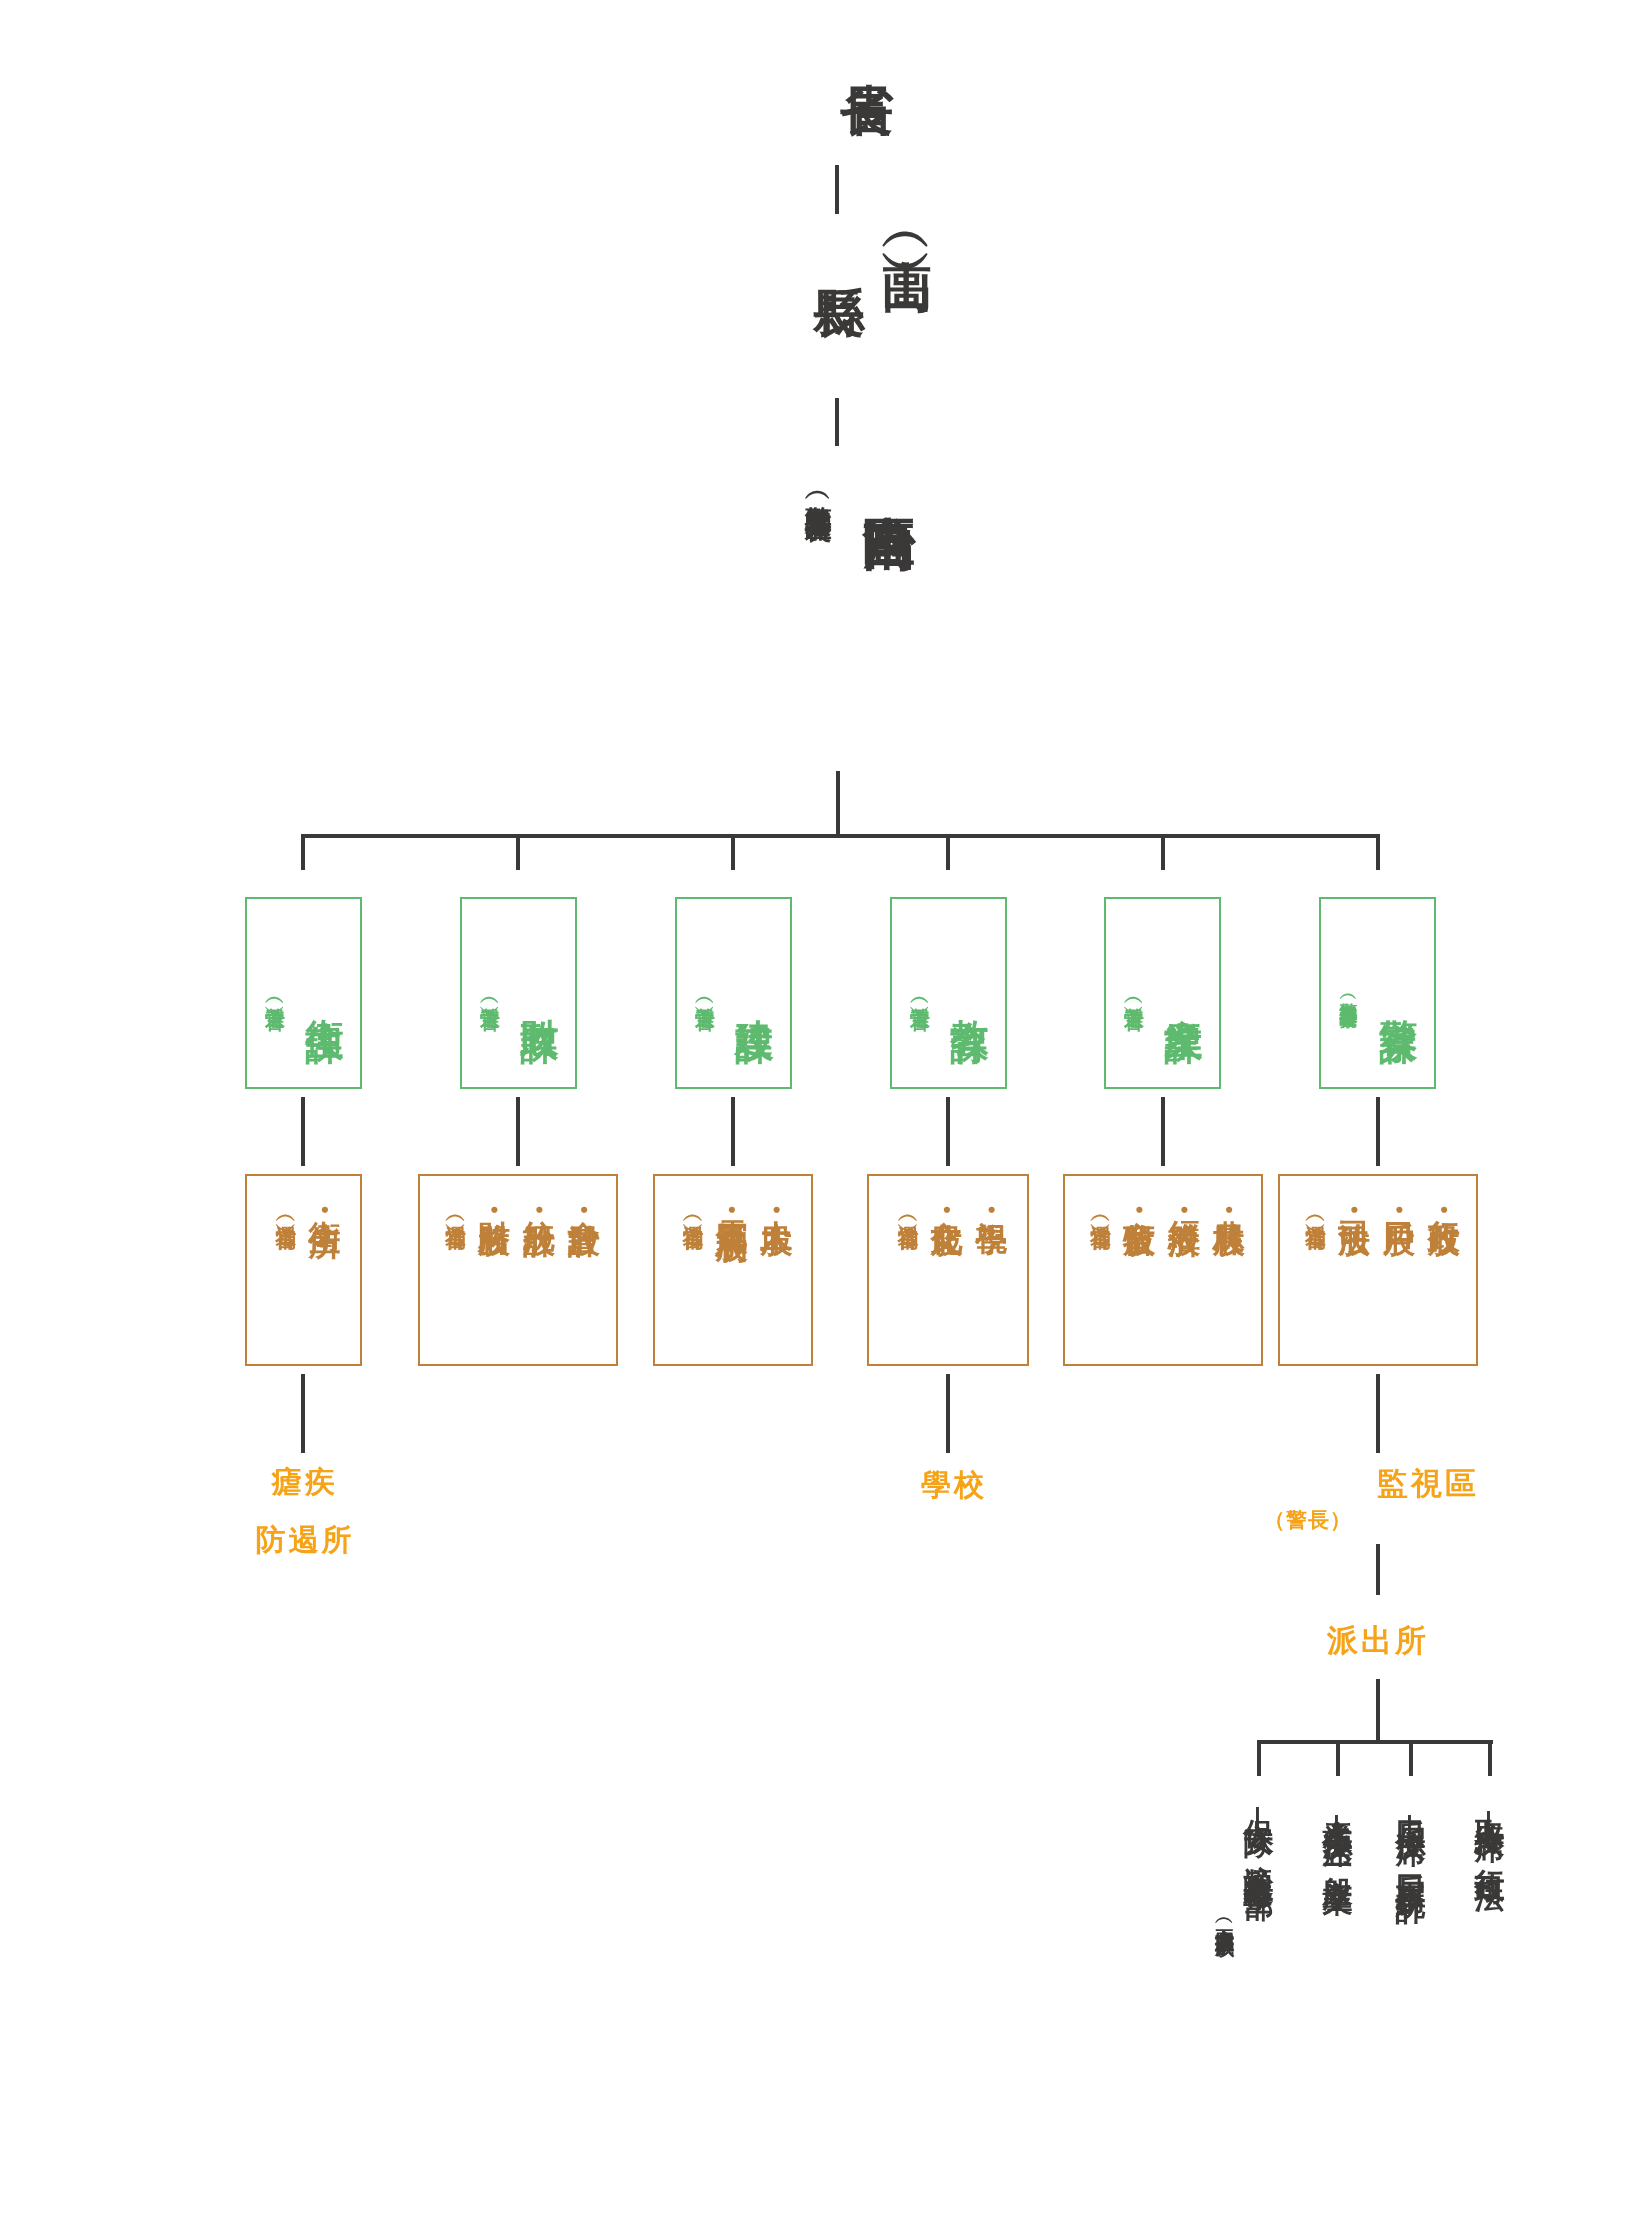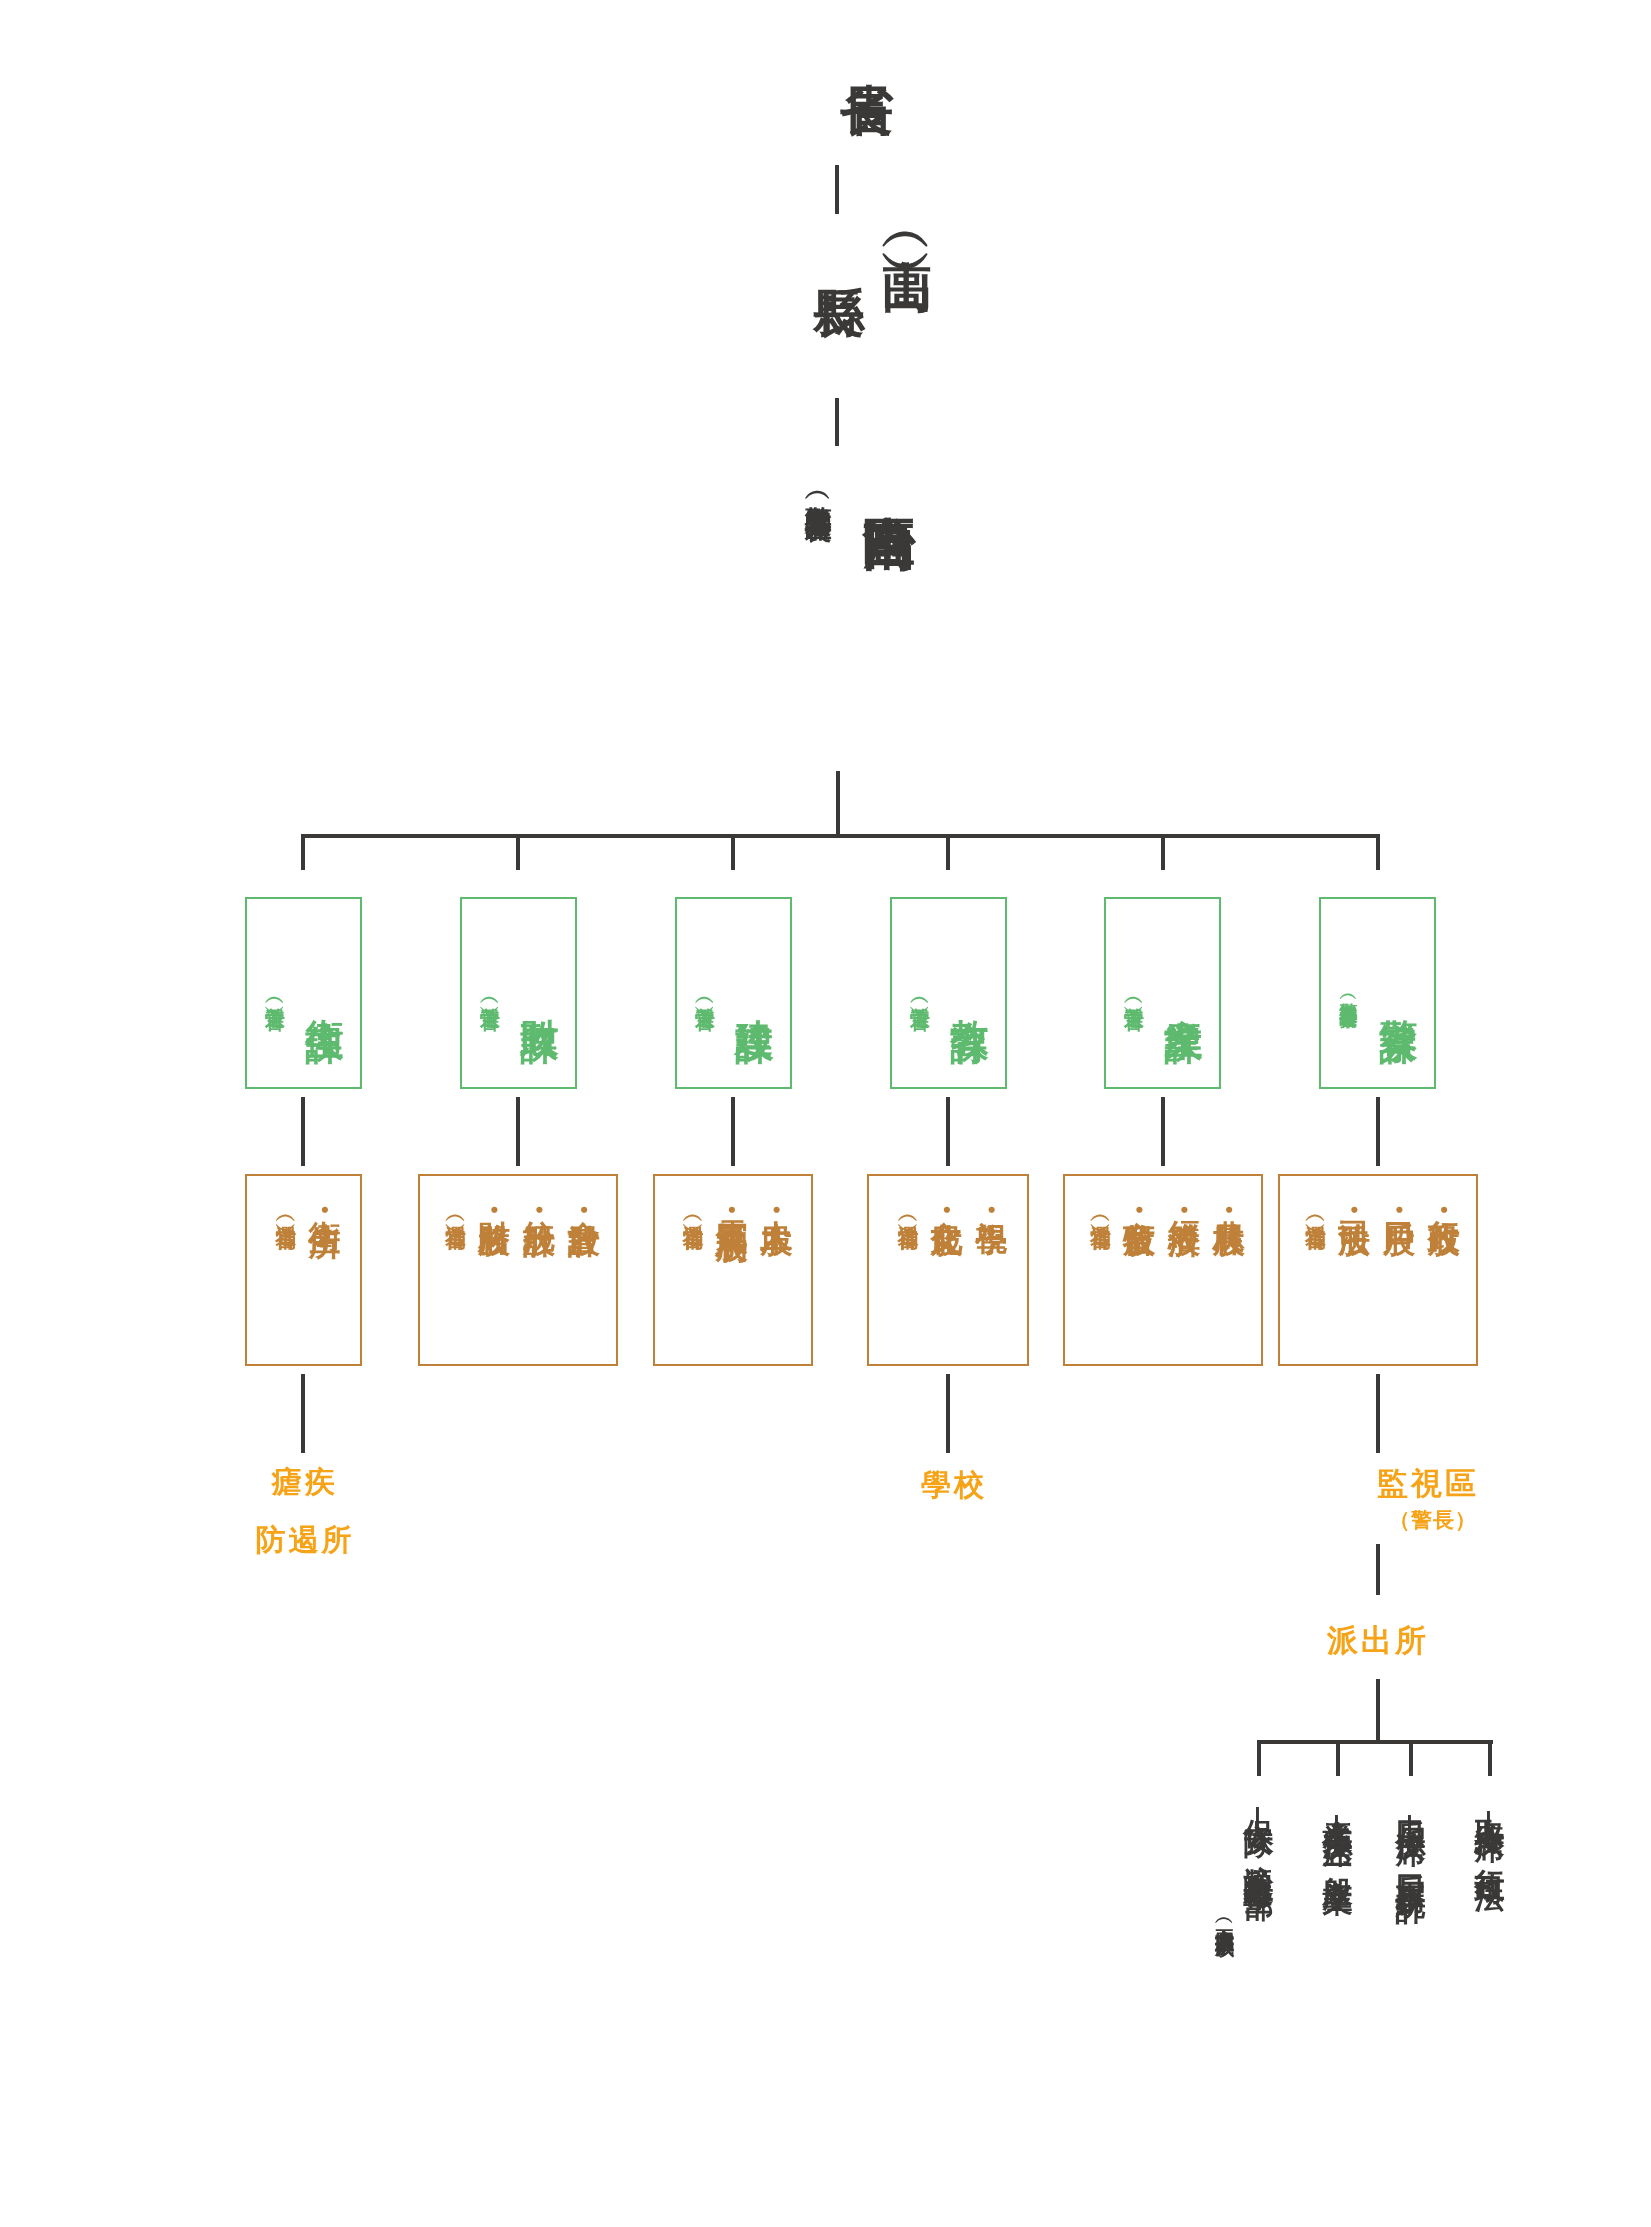--- a/index.html
+++ b/index.html
@@ -133,21 +133,21 @@
   <div class="ln" style="left:253px;top:1374px;width:4px;height:79px;"></div>
   <div class="ln" style="left:898px;top:1374px;width:4px;height:79px;"></div>
   <div class="ln" style="left:1328px;top:1374px;width:4px;height:79px;"></div>
 
   <div class="olabel center-x" style="left:257px;top:1462px;">
     <div>瘧疾</div>
     <div style="margin-top:17px;">防遏所</div>
   </div>
   <div class="olabel center-x" style="left:906px;top:1465px;">學校</div>
   <div class="olabel center-x" style="left:1380px;top:1463px;font-size:31px;">監視區</div>
-  <div class="olabel small center-x" style="left:1385px;top:1506px;">（警長）</div>
+  <div class="olabel small center-x" style="left:1260px;top:1506px;">（警長）</div>
 
   <div class="ln" style="left:1328px;top:1544px;width:4px;height:51px;"></div>
   <div class="olabel center-x" style="left:1330px;top:1620px;font-size:31px;">派出所</div>
 
   <div class="ln" style="left:1328px;top:1679px;width:4px;height:61px;"></div>
   <div class="ln" style="left:1209px;top:1740px;width:236px;height:4px;"></div>
   <div class="ln" style="left:1209px;top:1740px;width:4px;height:36px;"></div>
   <div class="ln" style="left:1288px;top:1740px;width:4px;height:36px;"></div>
   <div class="ln" style="left:1361px;top:1740px;width:4px;height:36px;"></div>
   <div class="ln" style="left:1440px;top:1740px;width:4px;height:36px;"></div>

